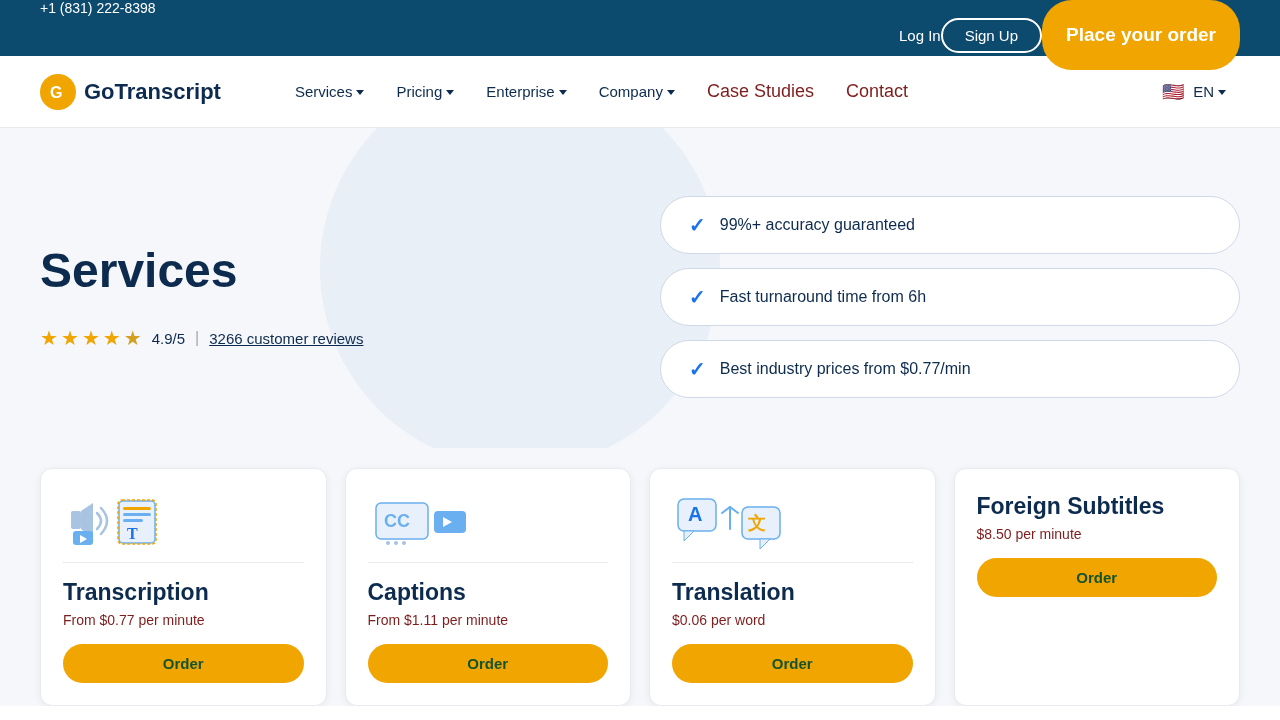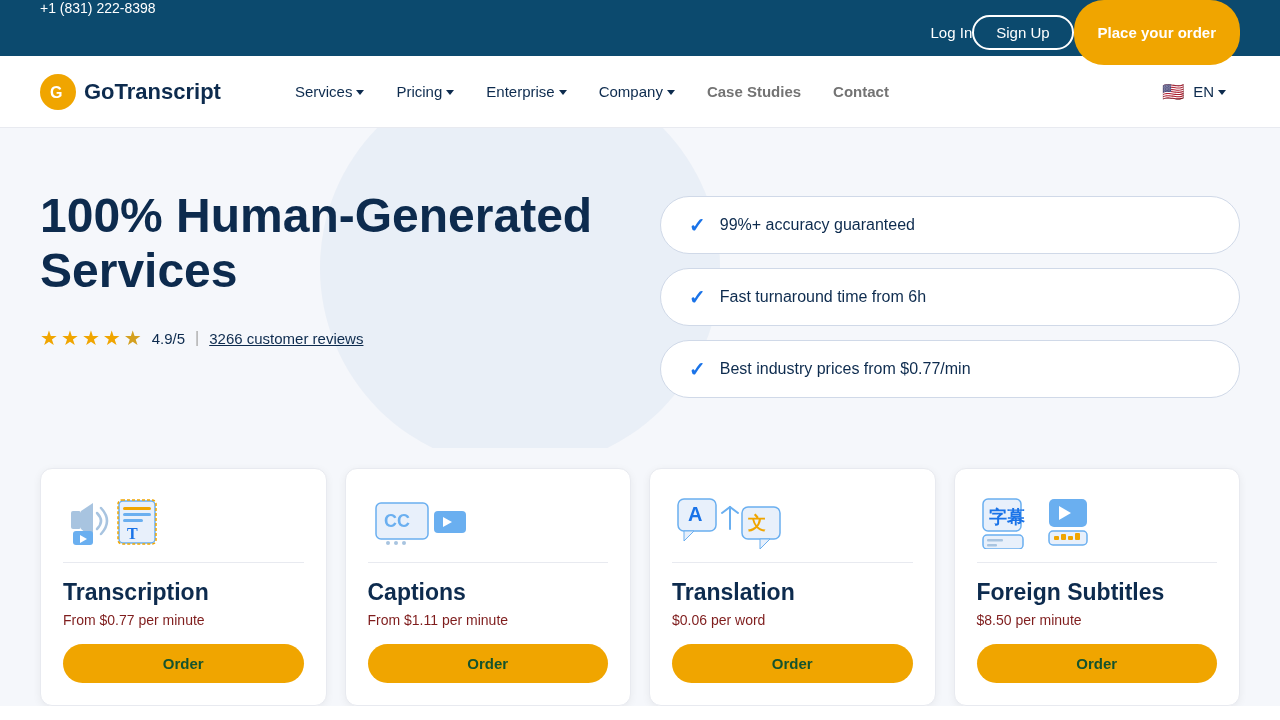--- a/index.html
+++ b/index.html
@@ -25,21 +25,21 @@
       font-size: 15px;
       padding: 7px 22px;
       border-radius: 30px;
       cursor: pointer;
       font-weight: 500;
     }
     .btn-order {
       background: #f0a500;
       border: none;
       color: #fff;
-      font-size: 15px;
+      font-size: 19px;
       padding: 24px 24px;
       border-radius: 30px;
       cursor: pointer;
       font-weight: 600;
     }
 
     
     .navbar {
       background: #fff;
       display: flex;
@@ -59,21 +59,21 @@
     .nav-links { display: flex; align-items: center; gap: 4px; flex: 1; }
     .nav-item {
       display: flex; align-items: center; gap: 4px;
       padding: 8px 14px;
       color: #0d2b4e;
       font-size: 15px;
       font-weight: 500;
       cursor: pointer;
       border-radius: 4px;
     }
-    .nav-item-plain { padding: 8px 14px; color: #737373; font-size: 15px; font-weight: 700; cursor: pointer; }
+    .nav-item-plain { padding: 8px 14px; color: #7f1d1d; font-size: 18px; font-weight: 400; cursor: pointer; }
     .chevron {
       display: inline-block;
       width: 0; height: 0;
       border-left: 4px solid transparent;
       border-right: 4px solid transparent;
       border-top: 5px solid #0d2b4e;
       margin-top: 2px;
     }
     .lang-flag { font-size: 18px; margin-right: 4px; }
     .nav-spacer { flex: 1; }
@@ -218,21 +218,21 @@
       <span>EN</span>
       <span class="chevron"></span>
     </div>
   </div>
 </nav>
 
 <section class="hero">
   <div class="hero-bg-circle"></div>
   <div class="hero-left">
     <h1 class="hero-title">
-      <span>100% Human-Generated</span><br>
+      <br>
       <span>Services</span>
     </h1>
     <div class="hero-rating">
       <div class="stars">
         <span class="star">★</span>
         <span class="star">★</span>
         <span class="star">★</span>
         <span class="star">★</span>
         <span class="star" style="color:#d4a020">★</span>
       </div>
@@ -320,38 +320,18 @@
         <text x="76" y="36" font-size="18" font-weight="700" fill="#f0a500" font-family="Arial">文</text>
         <polygon points="88,46 98,46 88,56" fill="#e8f0fb" stroke="#6aaff0" stroke-width="1"></polygon>
       </svg>
     </div>
     <div class="card-title">Translation</div>
     <div class="card-price">$0.06 per word</div>
     <button class="btn-card-order">Order</button>
   </div>
 
   <div class="service-card">
-    <div class="card-icon-area">
-      <svg width="120" height="56" viewBox="0 0 120 56" fill="none">
-
-        <rect x="6" y="6" width="38" height="32" rx="5" fill="#e8f0fb" stroke="#6aaff0" stroke-width="1.5"></rect>
-        <text x="12" y="30" font-size="18" font-weight="700" fill="#1a73e8" font-family="Arial">字幕</text>
-
-        <rect x="6" y="42" width="40" height="14" rx="4" fill="#e8f0fb" stroke="#6aaff0" stroke-width="1.5"></rect>
-        <rect x="10" y="46" width="16" height="2.5" rx="1" fill="#a8c4e0"></rect>
-        <rect x="10" y="51" width="10" height="2.5" rx="1" fill="#a8c4e0"></rect>
-
-        <rect x="72" y="6" width="38" height="28" rx="5" fill="#6aaff0"></rect>
-        <polygon points="82,13 82,27 94,20" fill="white"></polygon>
-
-        <rect x="72" y="38" width="38" height="14" rx="4" fill="#e8f0fb" stroke="#6aaff0" stroke-width="1.5"></rect>
-        <rect x="77" y="43" width="5" height="4" rx="1" fill="#f0a500"></rect>
-        <rect x="84" y="41" width="5" height="6" rx="1" fill="#f0a500"></rect>
-        <rect x="91" y="43" width="5" height="4" rx="1" fill="#f0a500"></rect>
-        <rect x="98" y="40" width="5" height="7" rx="1" fill="#f0a500"></rect>
-      </svg>
-    </div>
     <div class="card-title">Foreign Subtitles</div>
     <div class="card-price">$8.50 per minute</div>
     <button class="btn-card-order">Order</button>
   </div>
 
 </section>
 
 </body></html>

